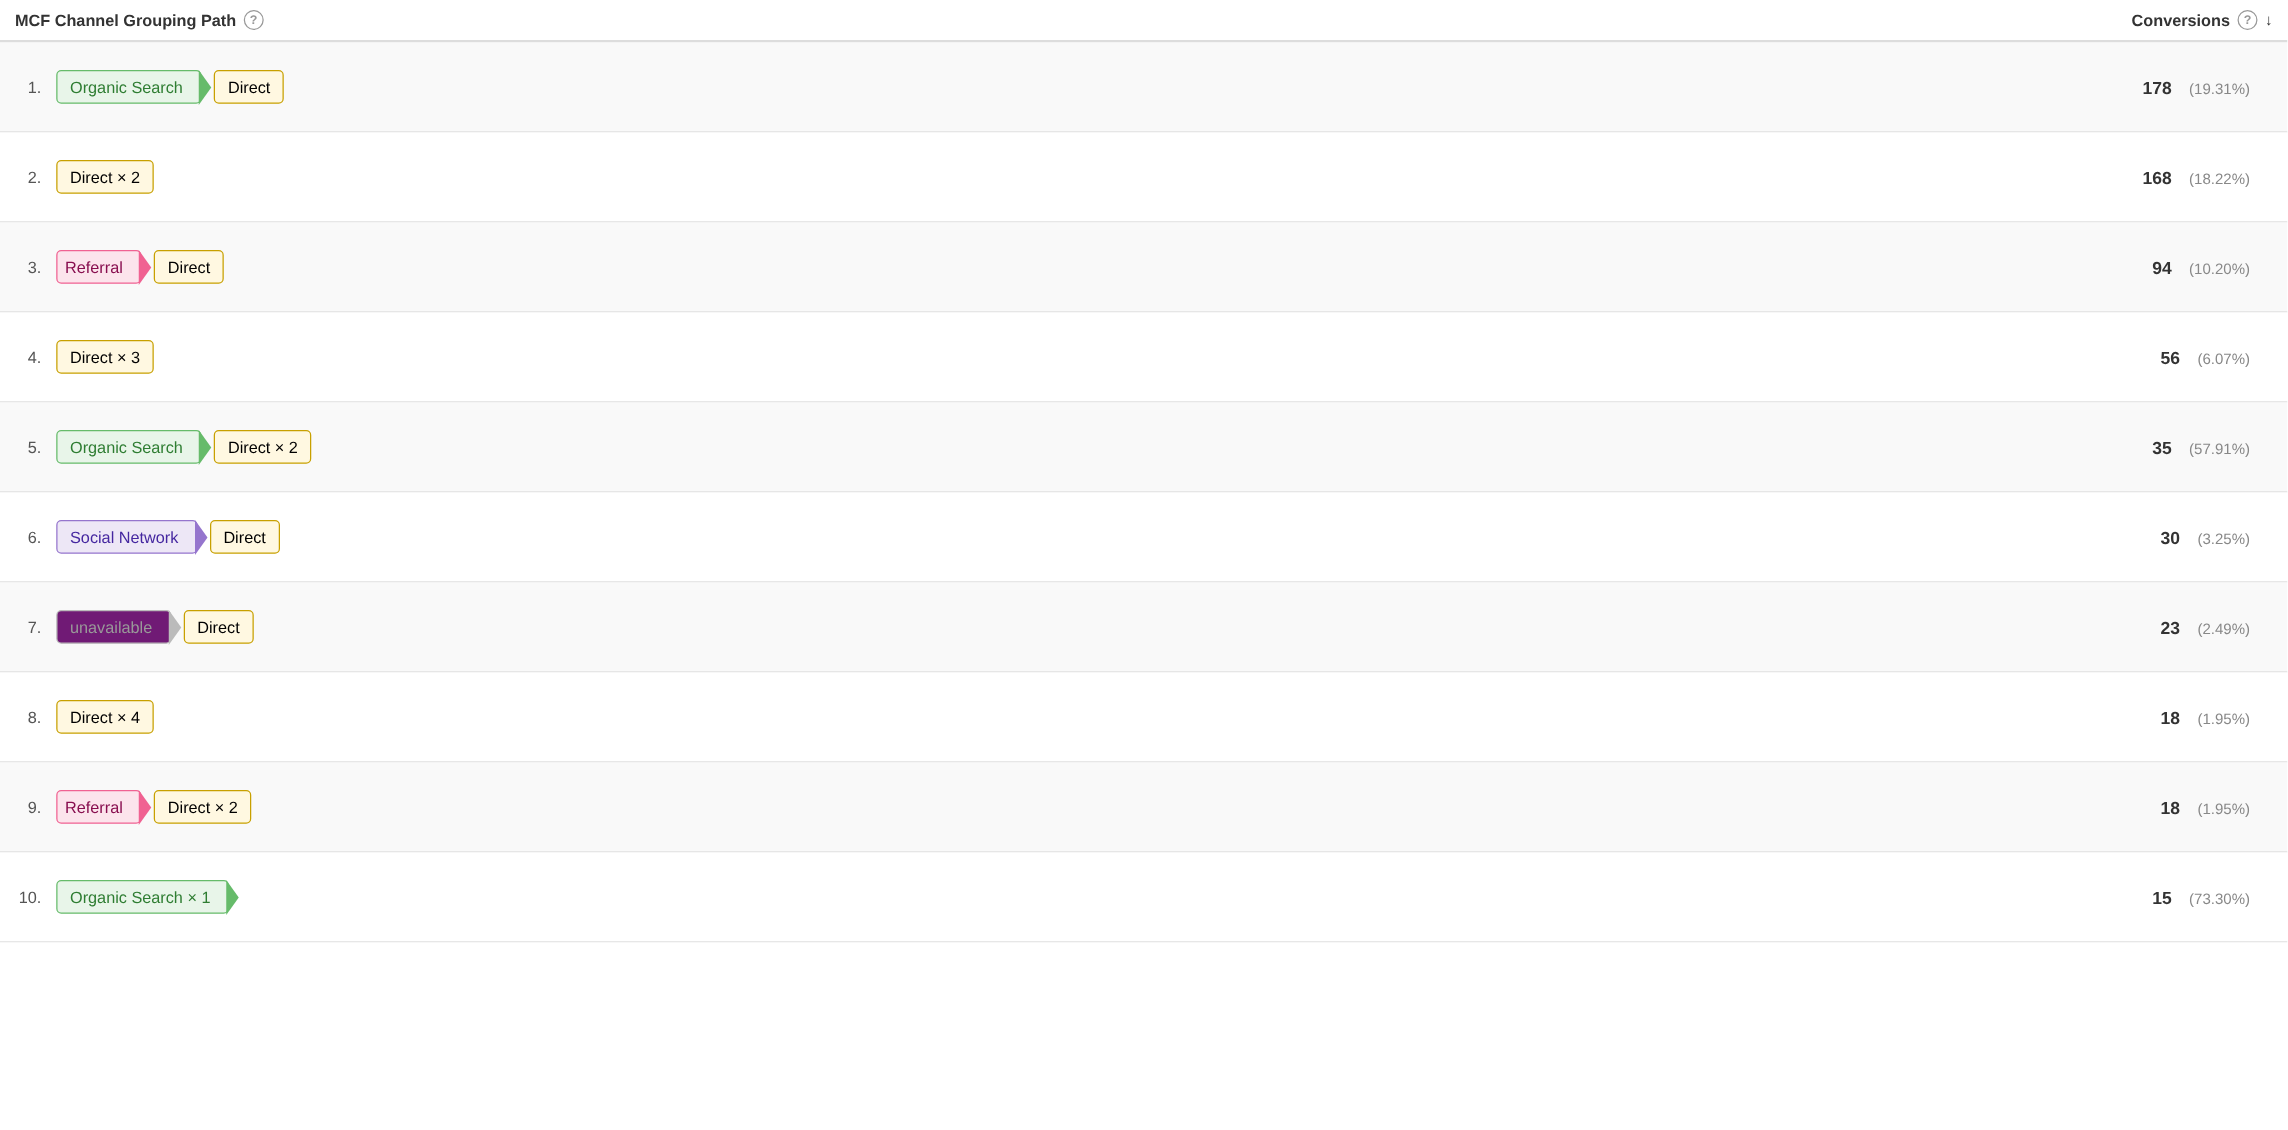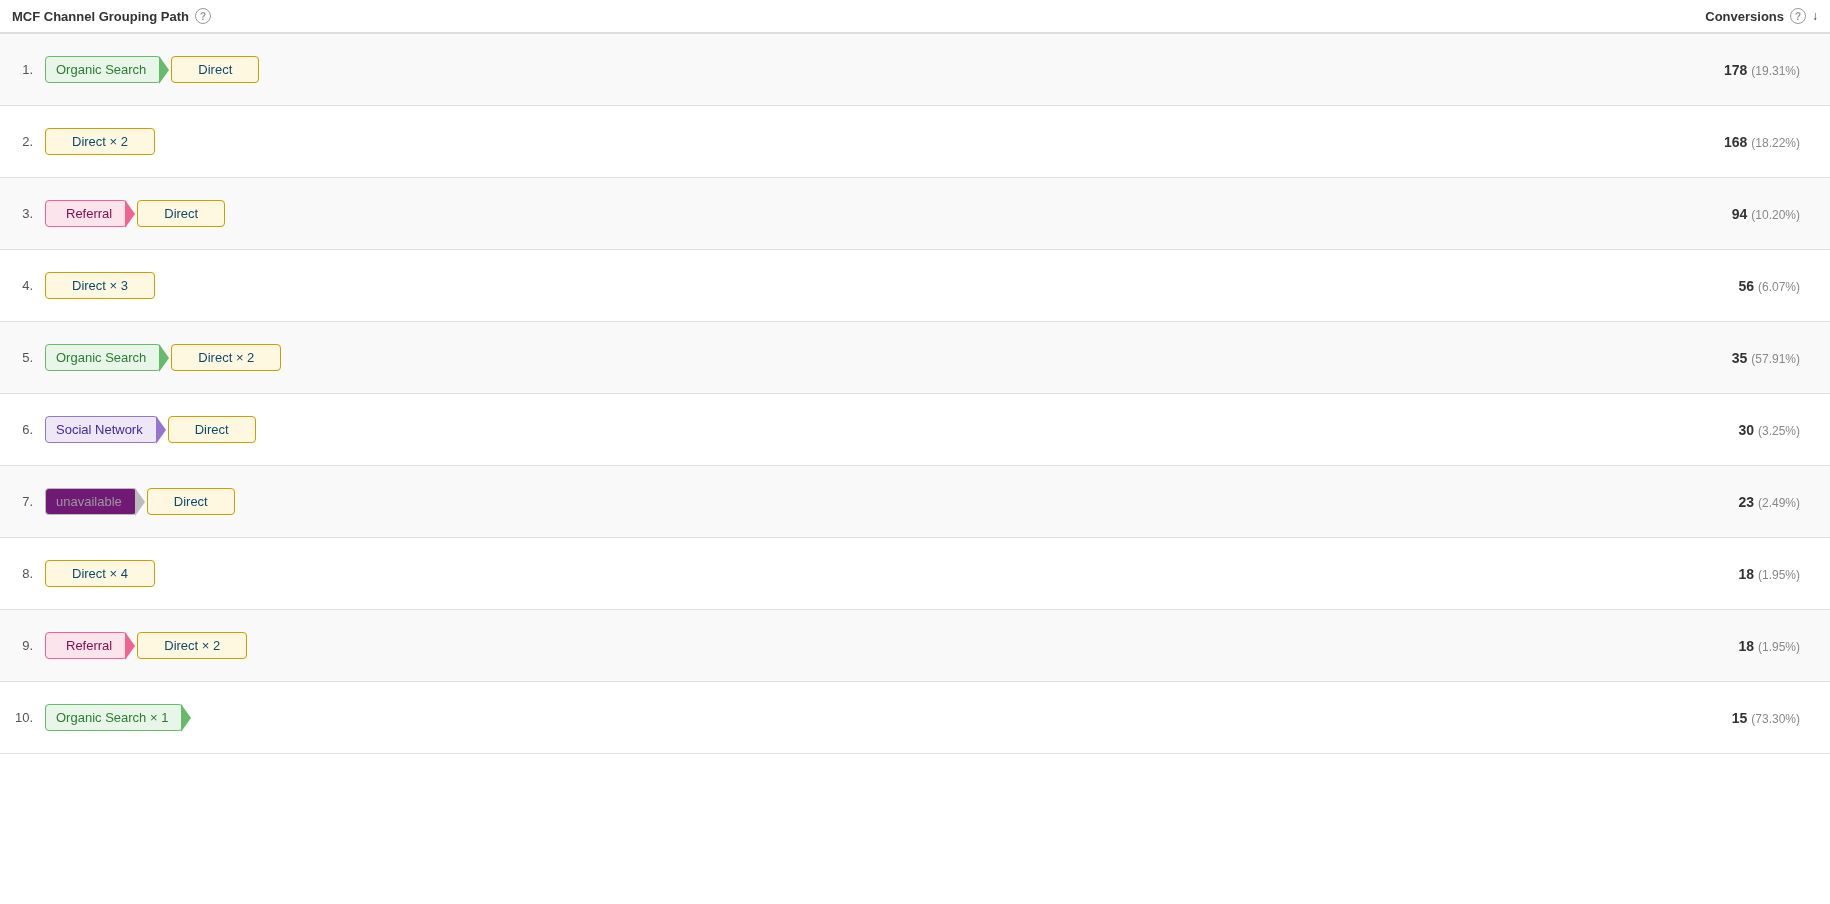--- a/index.html
+++ b/index.html
@@ -90,21 +90,21 @@
       flex-shrink: 0;
     }
     .conv-value {
       font-weight: bold;
       font-size: 14px;
       color: #333;
     }
     .conv-pct {
       font-size: 12px;
       color: #888;
-      margin-left: 4px;
+      margin-left: 14px;
     }
 
     .tag-organic-search {
       background: #e8f5e9;
       border: 1.5px solid #66bb6a;
       color: #2e7d32;
       clip-path: none;
       border-radius: 4px;
       padding: 5px 14px 5px 10px;
       position: relative;
@@ -119,33 +119,33 @@
       height: 0;
       border-top: 14px solid transparent;
       border-bottom: 14px solid transparent;
       border-left: 10px solid #66bb6a;
       z-index: 2;
     }
 
     .tag-direct {
       background: #fff8e1;
       border: 1.5px solid #c8a000;
-      color: #0c4a6e;
-      border-radius: 4px;
-      padding: 5px 26px;
+      color: #000000;
+      border-radius: 4px;
+      padding: 5px 10px;
       font-size: 13px;
       display: inline-block;
     }
 
     .tag-referral {
       background: #fce4ec;
       border: 1.5px solid #f06292;
       color: #880e4f;
       border-radius: 4px;
-      padding: 5px 14px 5px 20px;
+      padding: 5px 14px 5px 6px;
       position: relative;
       display: inline-block;
     }
     .tag-referral::after {
       content: '';
       position: absolute;
       right: -9px;
       top: 50%;
       transform: translateY(-50%);
       width: 0;

